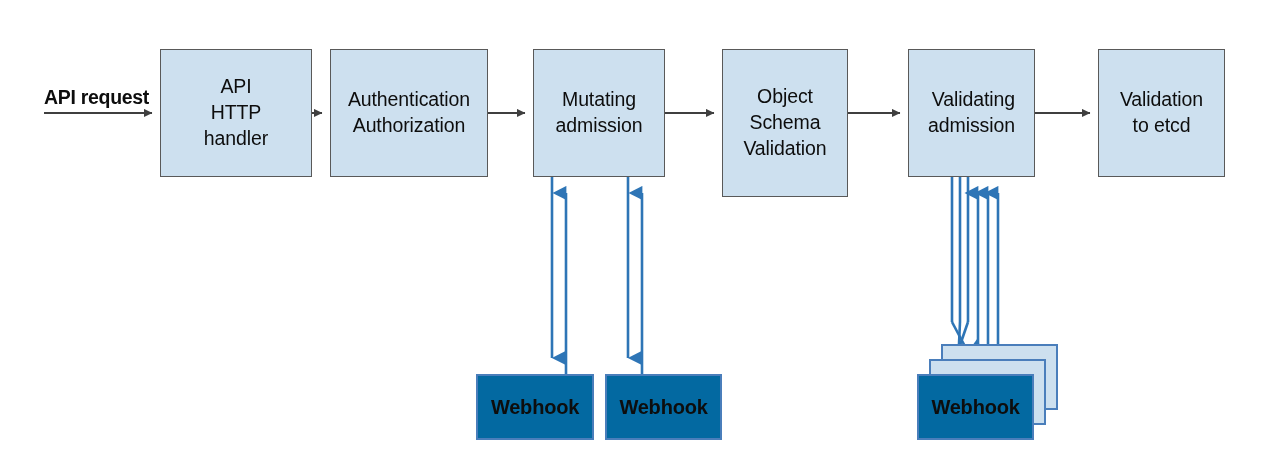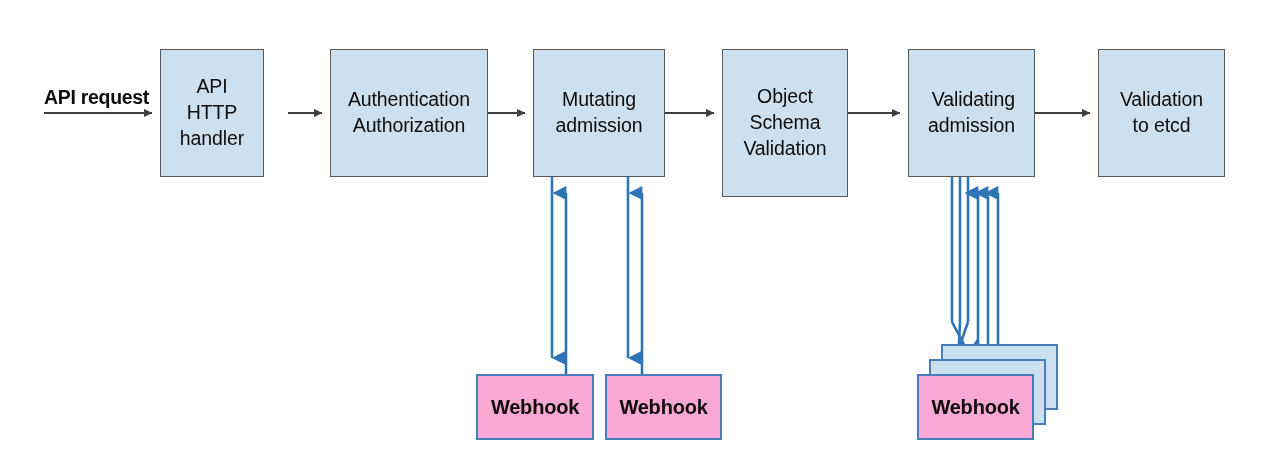--- a/index.html
+++ b/index.html
@@ -37,21 +37,21 @@
     text-align: center;
     color: #0d0d0d;
     font-size: 19.5px;
     line-height: 1.33;
     letter-spacing: -0.1px;
     white-space: pre-line;
   }
   .webhook-box {
     position: absolute;
     box-sizing: border-box;
-    background: #f9a8d4;
+    background: #0369a1;
     border: 2.2px solid #4a7ebb;
     display: flex;
     align-items: center;
     justify-content: center;
     text-align: center;
     color: #0d0d0d;
     font-size: 20px;
     font-weight: bold;
     letter-spacing: -0.2px;
   }
@@ -130,21 +130,21 @@
     </g>
     <g>
       <line x1="968" y1="177" x2="968" y2="322" stroke="#2e75b6" stroke-width="2.6"></line>
       <line x1="968" y1="322" x2="948" y2="380" stroke="#2e75b6" stroke-width="2.6" marker-end="url(#arrowBlueDown)"></line>
       <line x1="978" y1="374" x2="978" y2="193" stroke="#2e75b6" stroke-width="2.6" marker-end="url(#arrowBlueUp)"></line>
     </g>
   </svg>
 
   <div class="api-request-label" style="left:44px; top:86px;">API request</div>
 
-  <div class="stage-box" style="left:160px; top:49px; width:104px; height:128px;">API
+  <div class="stage-box" style="left:160px; top:49px; width:152px; height:128px;">API
 HTTP
 handler</div>
   <div class="stage-box" style="left:330px; top:49px; width:158px; height:128px;">Authentication
 Authorization</div>
   <div class="stage-box" style="left:533px; top:49px; width:132px; height:128px;">Mutating
 admission</div>
   <div class="stage-box" style="left:722px; top:49px; width:126px; height:148px;">Object
 Schema
 Validation</div>
   <div class="stage-box" style="left:908px; top:49px; width:127px; height:128px;text-align:right;">Validating

